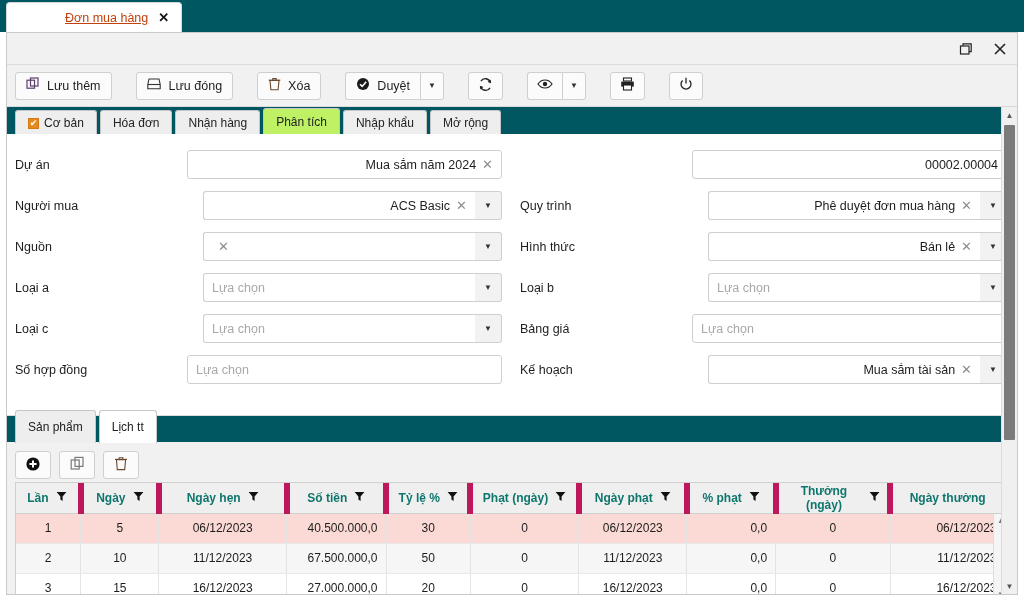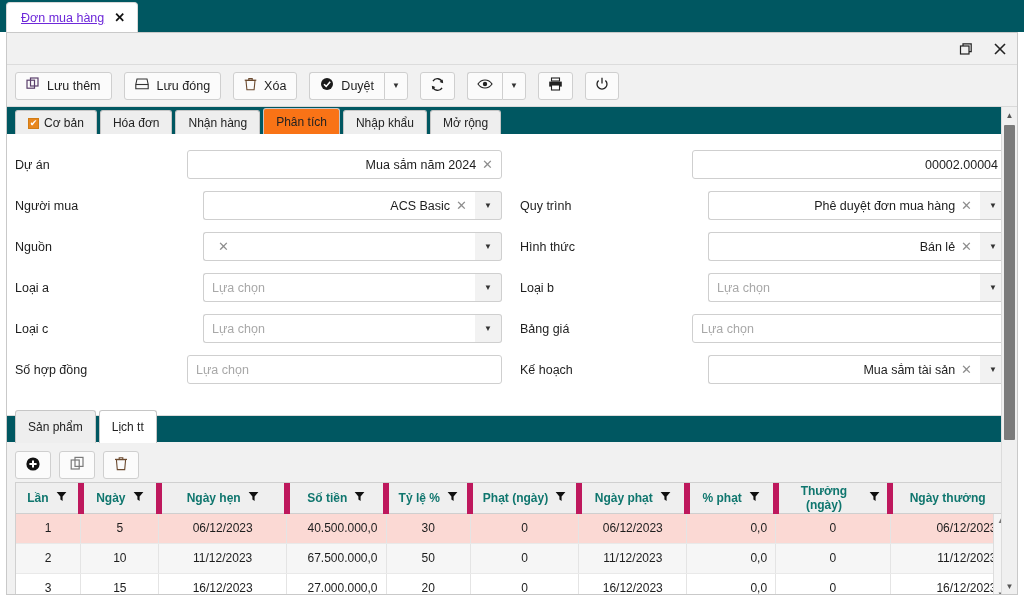--- a/index.html
+++ b/index.html
@@ -19,21 +19,21 @@
     background: #005761;
   }
   .doc-tab {
     position: absolute; left: 6px; top: 2px; height: 30px;
     background: #ffffff;
     border-top-left-radius: 4px; border-top-right-radius: 4px;
     display: flex; align-items: center; gap: 10px;
     padding: 0 12px 0 14px;
     border: 1px solid #d8d8d8; border-bottom: none;
   }
-  .doc-tab-label { font-size: 12.5px; color: #6d28d9; text-decoration: underline; }
+  .doc-tab-label { font-size: 12.5px; color: #c2410c; text-decoration: underline; margin-left: 44px; }
   .doc-tab-close { font-size: 13px; font-weight: bold; color: #111; cursor: pointer; line-height: 1; }
 
   
   .window {
     position: absolute; left: 6px; top: 32px;
     width: 1012px; height: 563px;
     background: #f1f1f1;
     border: 1px solid #c9c9c9;
     overflow: hidden;
   }
@@ -41,21 +41,21 @@
     position: relative; height: 32px; width: 100%;
     background: #f1f1f1; border-bottom: 1px solid #dcdcdc;
   }
   .win-btns { position: absolute; right: 8px; top: 0; height: 32px; display: flex; align-items: center; gap: 16px; }
   .win-btn { width: 18px; height: 18px; display: flex; align-items: center; justify-content: center; cursor: pointer; }
 
   
   .toolbar {
     height: 42px; width: 100%; background: #f1f1f1;
     border-bottom: 1px solid #d9d9d9;
-    display: flex; align-items: center; padding: 0 8px; gap: 12px;
+    display: flex; align-items: center; padding: 0 8px; gap: 24px;
   }
   .tbtn {
     height: 28px; background: #fbfbfb; border: 1px solid #cfcfcf; border-radius: 3px;
     display: inline-flex; align-items: center; gap: 7px;
     padding: 0 10px; font-size: 12.5px; color: #1e1e1e; cursor: pointer; white-space: nowrap;
   }
   .tbtn.icononly { padding: 0 9px; }
   .split { display: inline-flex; }
   .split .tbtn { border-radius: 3px 0 0 3px; border-right: none; }
   .split .caret {
@@ -68,21 +68,21 @@
   .tabrow {
     position: relative; height: 27px; background: #005761;
     display: flex; align-items: flex-end; padding-left: 8px;
   }
   .mtab {
     height: 25px; background: #eeeeee; border: 1px solid #c6c6c6; border-bottom: none;
     border-radius: 3px 3px 0 0; margin-right: 3px;
     display: flex; align-items: center; gap: 5px; padding: 0 12px;
     font-size: 12px; color: #222; cursor: pointer; position: relative; top: 1px;
   }
-  .mtab.active { background: #f97316; height: 27px; top: 1px; border-color: #c6c6c6; }
+  .mtab.active { background: #bef264; height: 27px; top: 1px; border-color: #c6c6c6; }
   .chk {
     width: 11px; height: 11px; background: #e8871e; border: 1px solid #d07c16;
     display: inline-flex; align-items: center; justify-content: center;
     color: #fff; font-size: 9px; line-height: 1;
   }
 
   
   .formpane {
     position: relative; background: #ffffff; height: 282px; width: 100%;
     border-bottom: 1px solid #dcdcdc;

